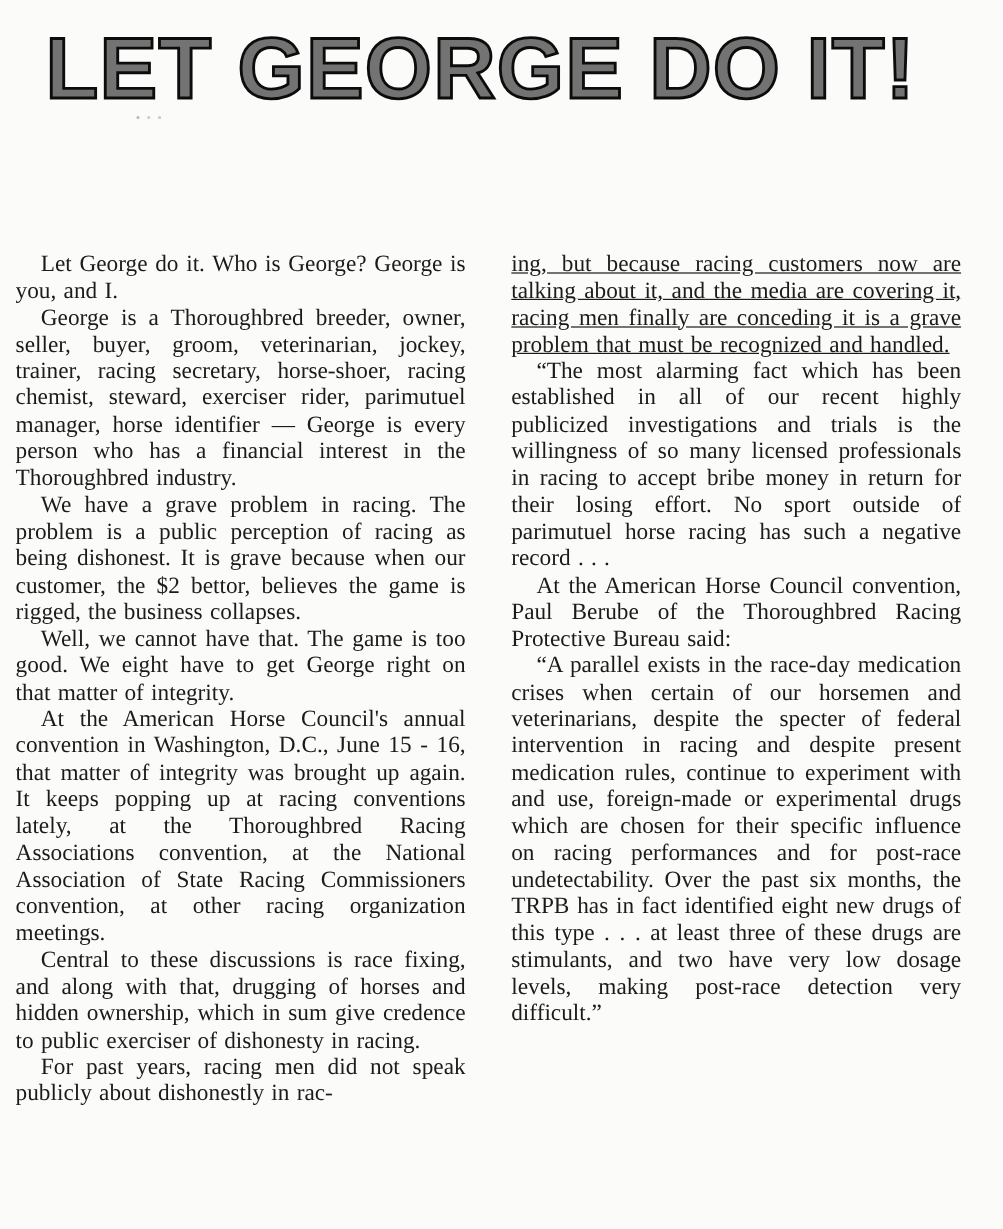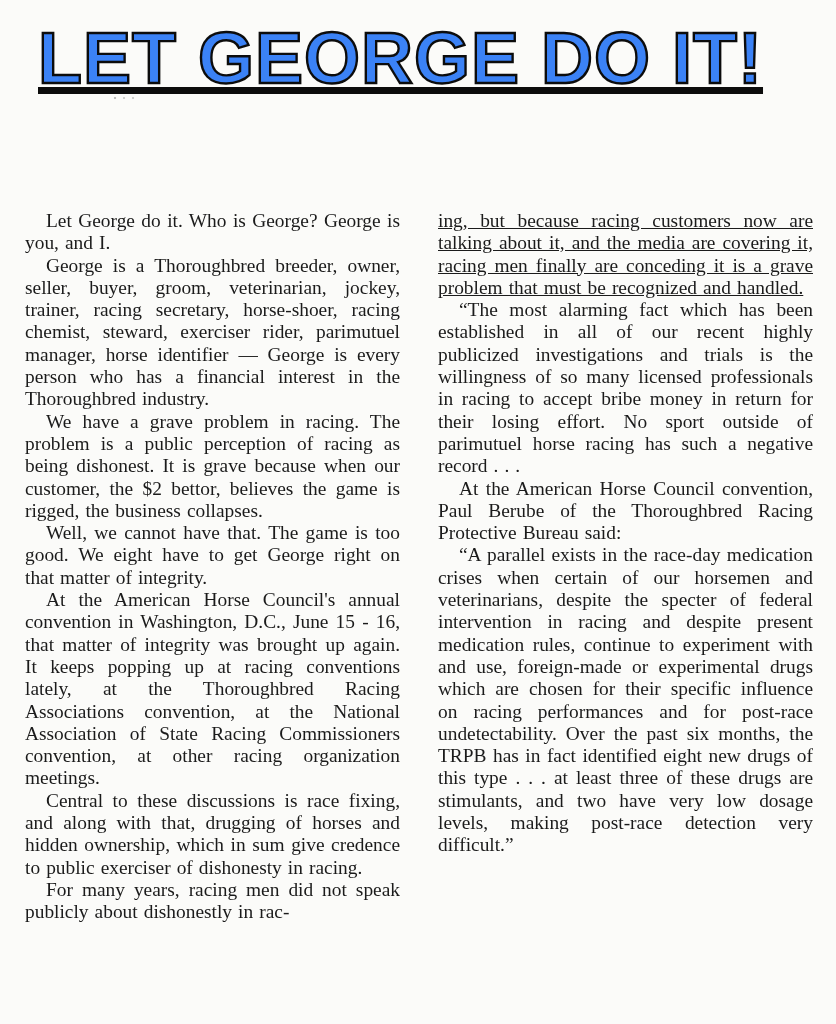--- a/index.html
+++ b/index.html
@@ -19,29 +19,28 @@
     width:836px;height:1024px;
     overflow:hidden;
   }
   .headline{
     margin:22px 30px 0 38px;
     font-family:"Liberation Sans", sans-serif;
     font-weight:bold;
     font-size:72px;
     line-height:1.0;
     letter-spacing:1px;
-    color:#3b82f6;
+    color:#737373;
     -webkit-text-stroke:2.4px #0c0c0c;
     white-space:nowrap;
-    text-decoration:underline;
   }
   .columns{
     display:flex;
     gap:38px;
-    padding-left:25px;
+    padding-left:13px;
     padding-right:20px;
     margin-top:116px;
     height:812px;
     overflow:hidden;
   }
   .col{
     flex:0 0 375px;
     width:375px;
     overflow:hidden;
   }
@@ -74,21 +73,21 @@
   <h1 class="headline">LET GEORGE DO IT!</h1>
   <div class="scan-speck"></div>
   <div class="columns">
     <div class="col" id="col-left">
         <p class="para">Let George do it. Who is George? George is you, and I.</p>
         <p class="para">George is a Thoroughbred breeder, owner, seller, buyer, groom, veterinarian, jockey, trainer, racing secretary, horse-shoer, racing chemist, steward, exerciser rider, parimutuel manager, horse identifier — George is every person who has a financial interest in the Thoroughbred industry.</p>
         <p class="para">We have a grave problem in racing. The problem is a public perception of racing as being dishonest. It is grave because when our customer, the $2 bettor, believes the game is rigged, the business collapses.</p>
         <p class="para">Well, we cannot have that. The game is too good. We eight have to get George right on that matter of integrity.</p>
         <p class="para">At the American Horse Council's annual convention in Washington, D.C., June 15 - 16, that matter of integrity was brought up again. It keeps popping up at racing conventions lately, at the Thoroughbred Racing Associations convention, at the National Association of State Racing Commissioners convention, at other racing organization meetings.</p>
         <p class="para">Central to these discussions is race fixing, and along with that, drugging of horses and hidden ownership, which in sum give credence to public exerciser of dishonesty in racing.</p>
-        <p class="para">For many years, racing men did not speak publicly about dishonestly in rac-</p>
+        <p class="para">For past years, racing men did not speak publicly about dishonestly in rac-</p>
       </div>
     <div class="col" id="col-right">
         <p class="para no-indent">ing, but because racing customers now are talking about it, and the media are covering it, racing men finally are conceding it is a grave problem that must be recognized and handled.</p>
         <p class="para">“The most alarming fact which has been established in all of our recent highly publicized investigations and trials is the willingness of so many licensed professionals in racing to accept bribe money in return for their losing effort. No sport outside of parimutuel horse racing has such a negative record . . .</p>
         <p class="para">At the American Horse Council convention, Paul Berube of the Thoroughbred Racing Protective Bureau said:</p>
         <p class="para">“A parallel exists in the race-day medication crises when certain of our horsemen and veterinarians, despite the specter of federal intervention in racing and despite present medication rules, continue to experiment with and use, foreign-made or experimental drugs which are chosen for their specific influence on racing performances and for post-race undetectability. Over the past six months, the TRPB has in fact identified eight new drugs of this type . . . at least three of these drugs are stimulants, and two have very low dosage levels, making post-race detection very difficult.”</p>
       </div>
   </div>
 </div>
 

